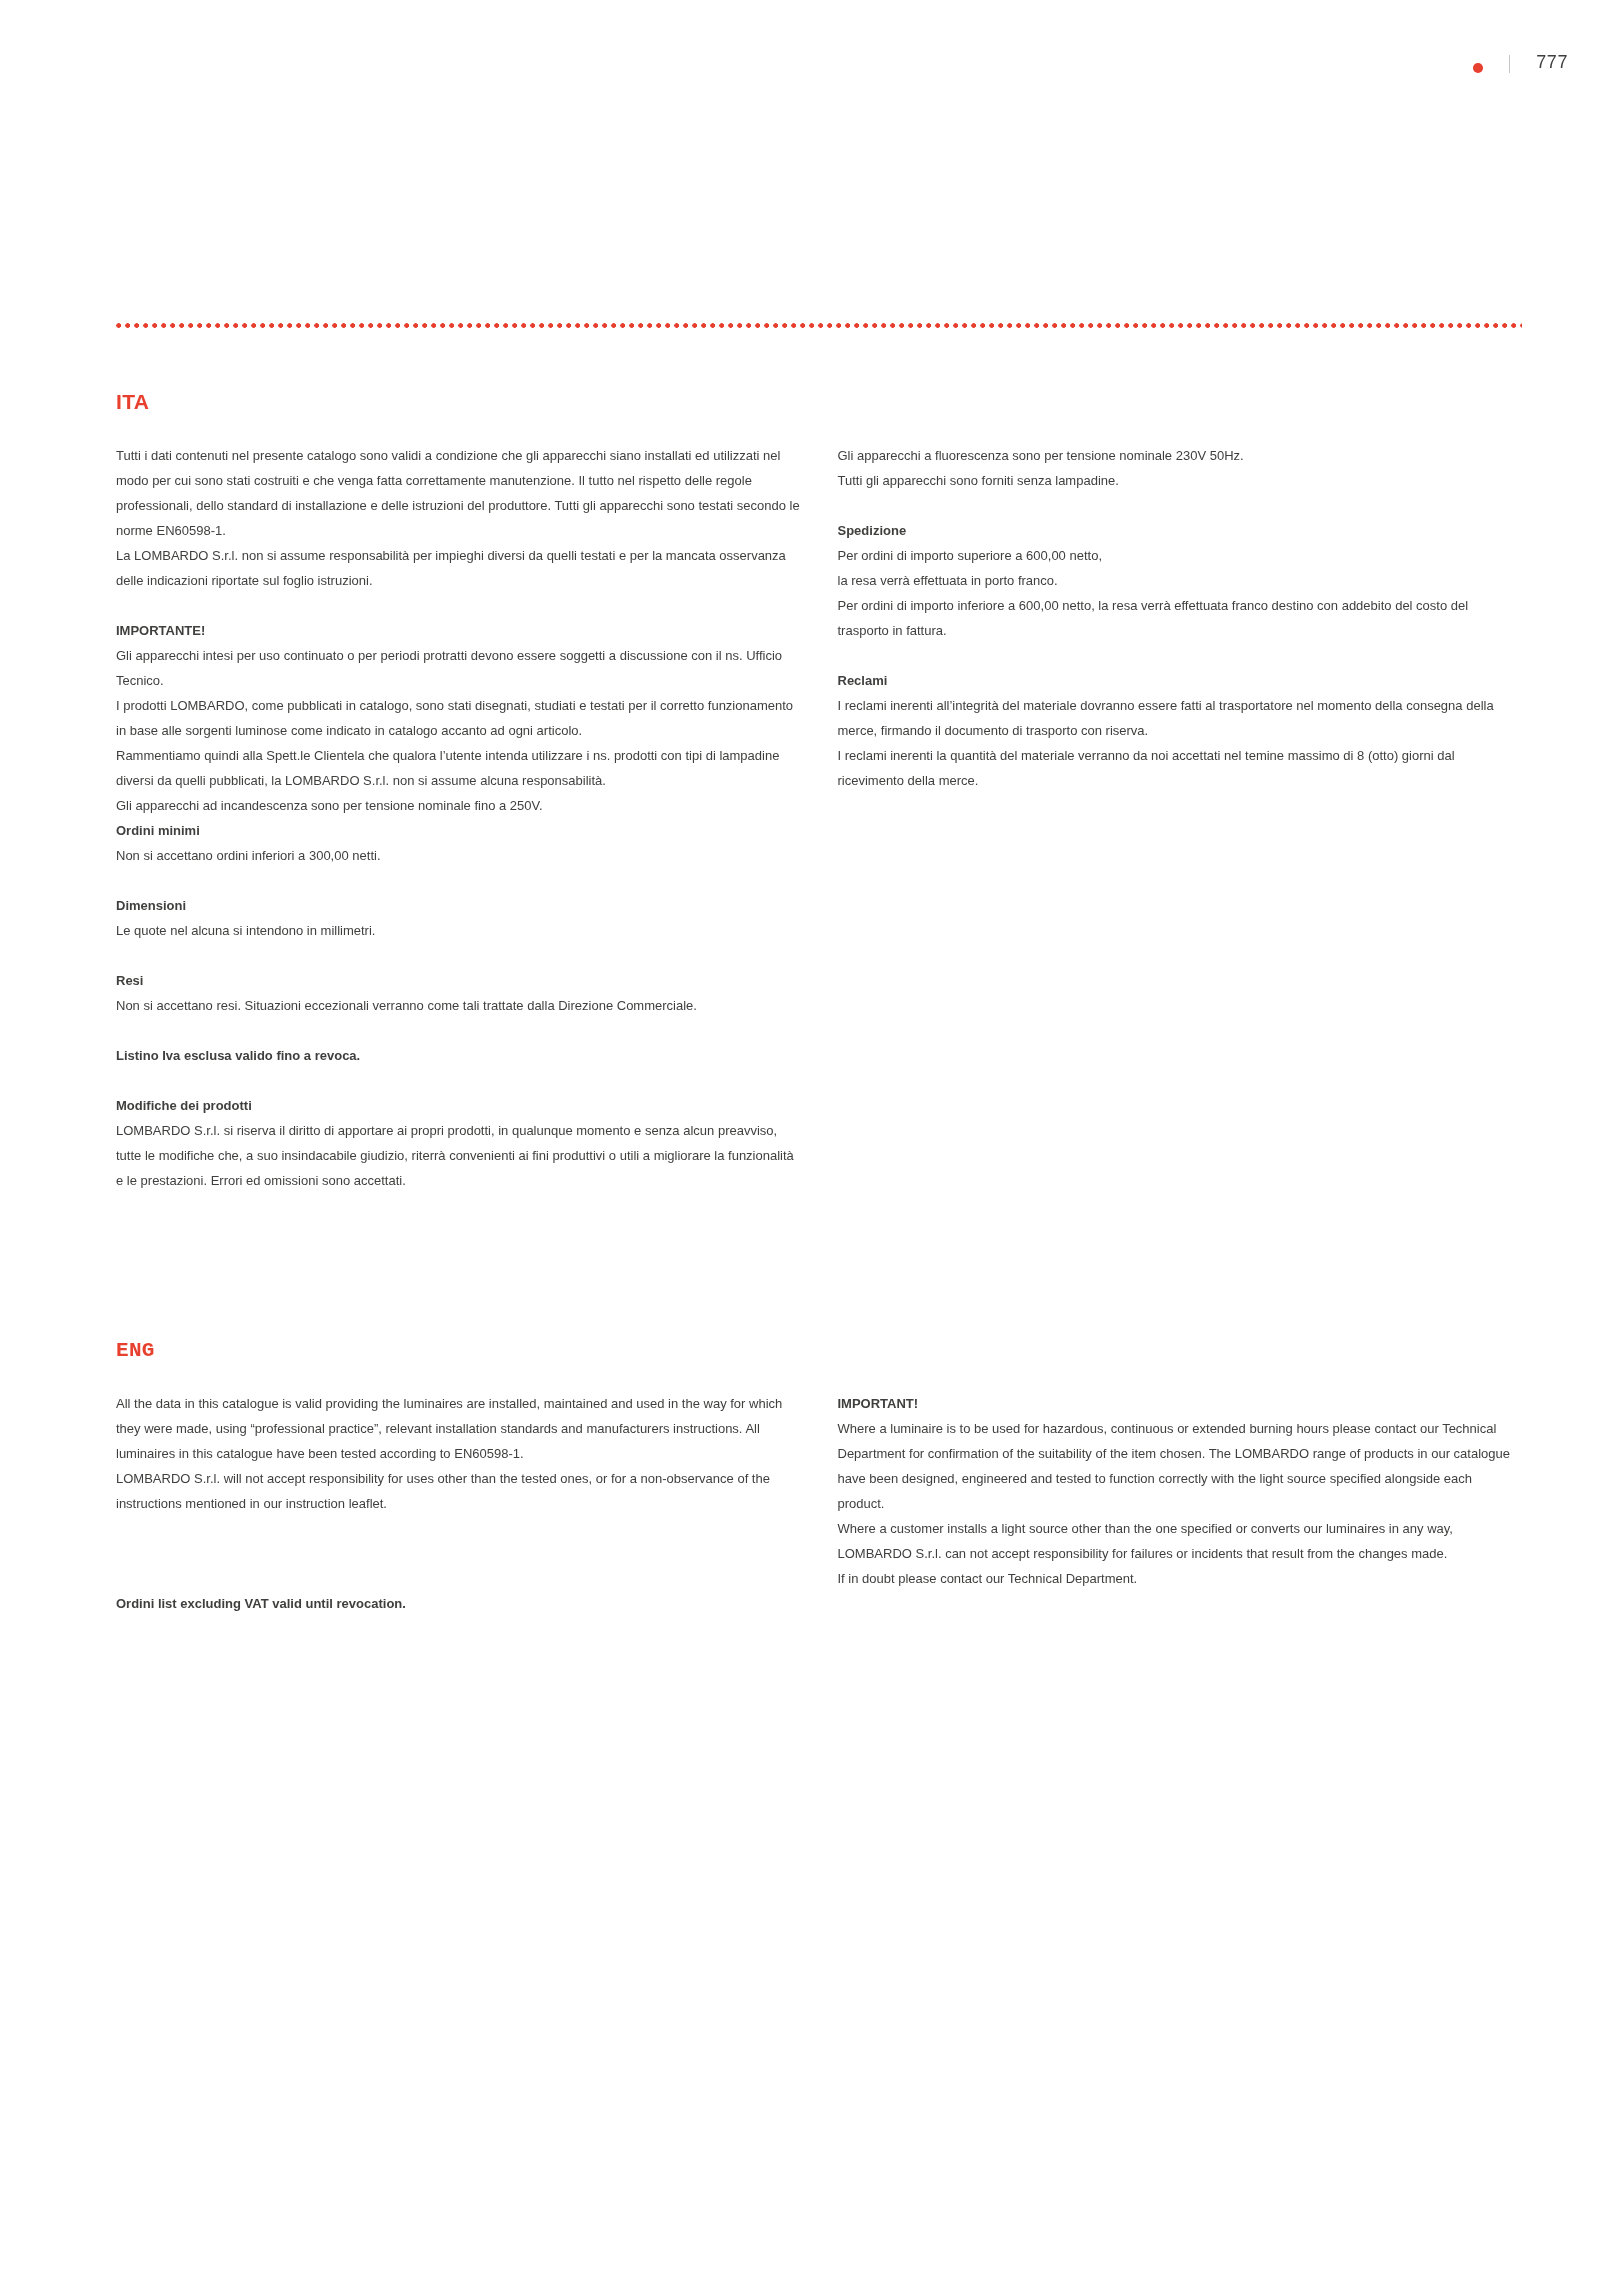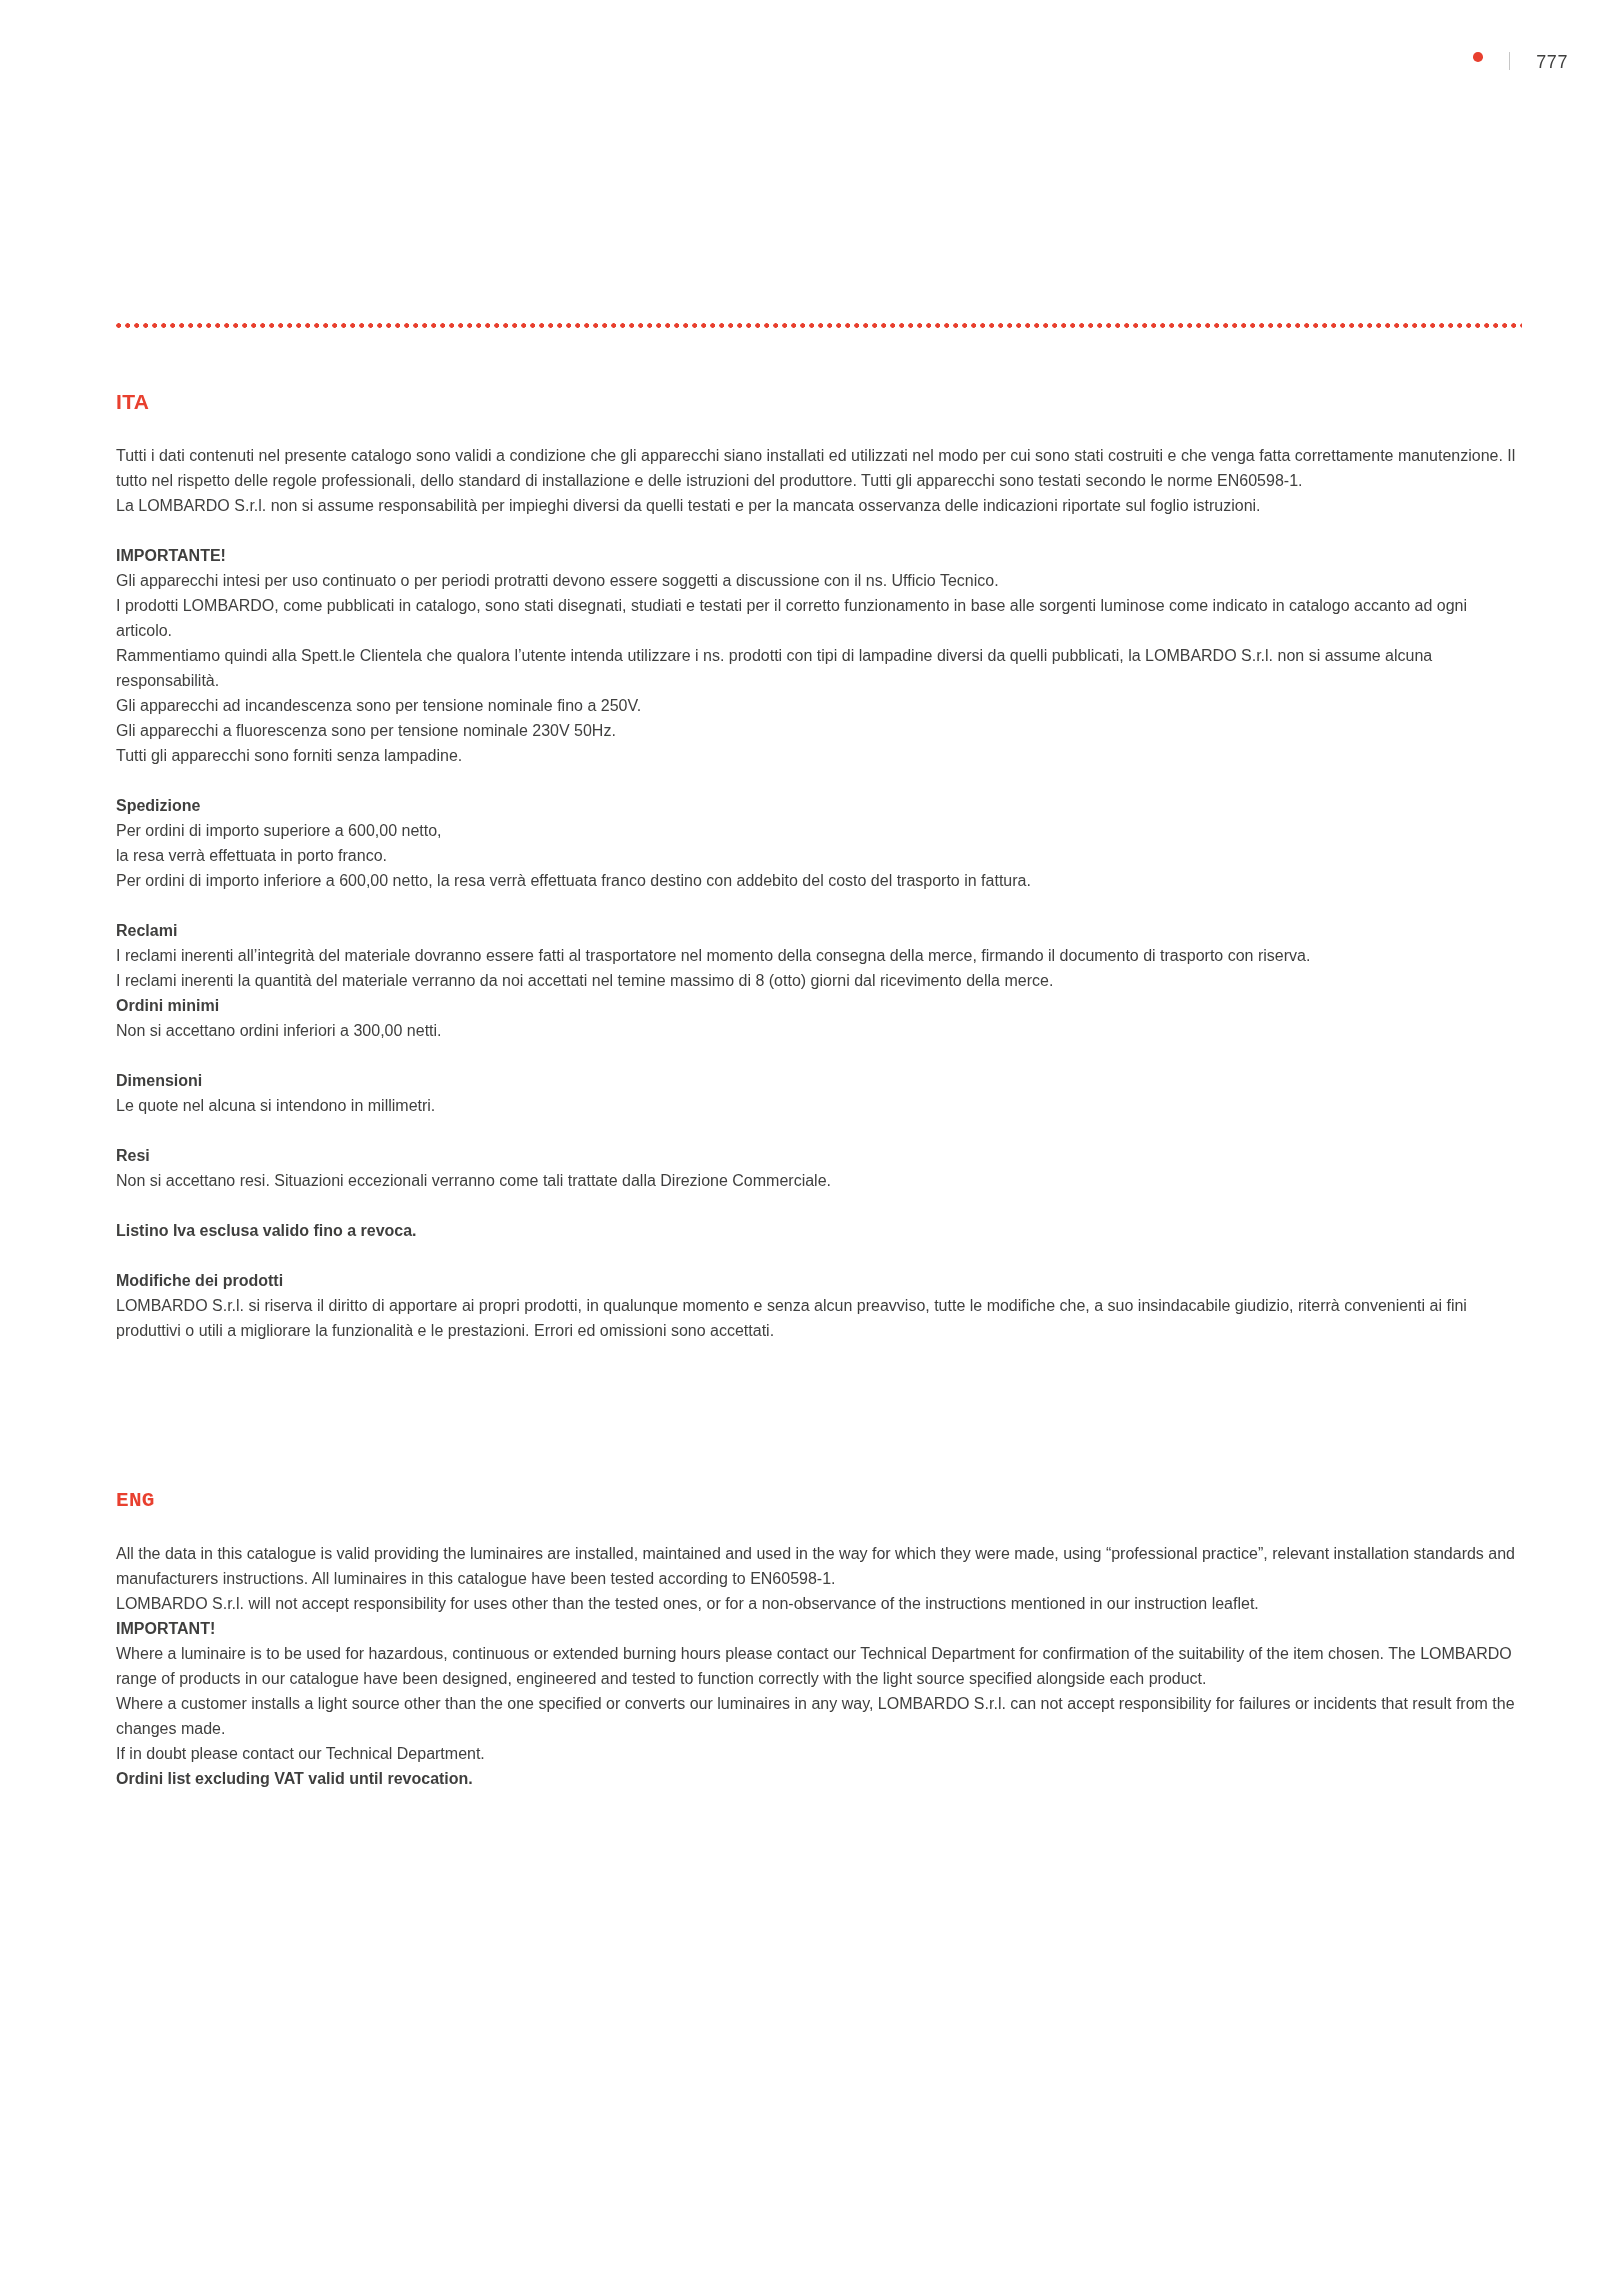--- a/index.html
+++ b/index.html
@@ -15,21 +15,21 @@
     font-family:"Liberation Sans", sans-serif;
     color:var(--text);
     position:relative;
     overflow:hidden;
   }
   .page-marker{
     position:absolute;
     top:52px;
     right:55px;
     display:flex;
-    align-items:flex-start;
+    align-items:flex-end;
     gap:26px;
   }
   .marker-dot{
     width:9.7px;height:9.7px;border-radius:50%;
     background:var(--accent);
     display:inline-block;
   }
   .marker-sep{
     width:1.3px;height:18px;
     background:#c6c6c6;
@@ -54,23 +54,23 @@
     font-weight:bold;
     letter-spacing:0.3px;
   }
   .section-eng .section-heading{
     margin-top:146px;
     font-family:Liberation Mono, monospace;
   }
   .columns{
     margin:29px 101px 0 116px;
     display:grid;
-    grid-template-columns:repeat(1,1fr);
+    grid-template-columns:repeat(2,1fr);
     column-gap:37px;
-    font-size:16px;
+    font-size:13px;
     line-height:var(--lh);
   }
   .block{
     margin:0;
     white-space:pre-line;
   }
   .block.h{font-weight:bold;}
   .block + .block.h{margin-top:var(--lh);}
   .block.p + .block.p{margin-top:var(--lh);}
 </style>

